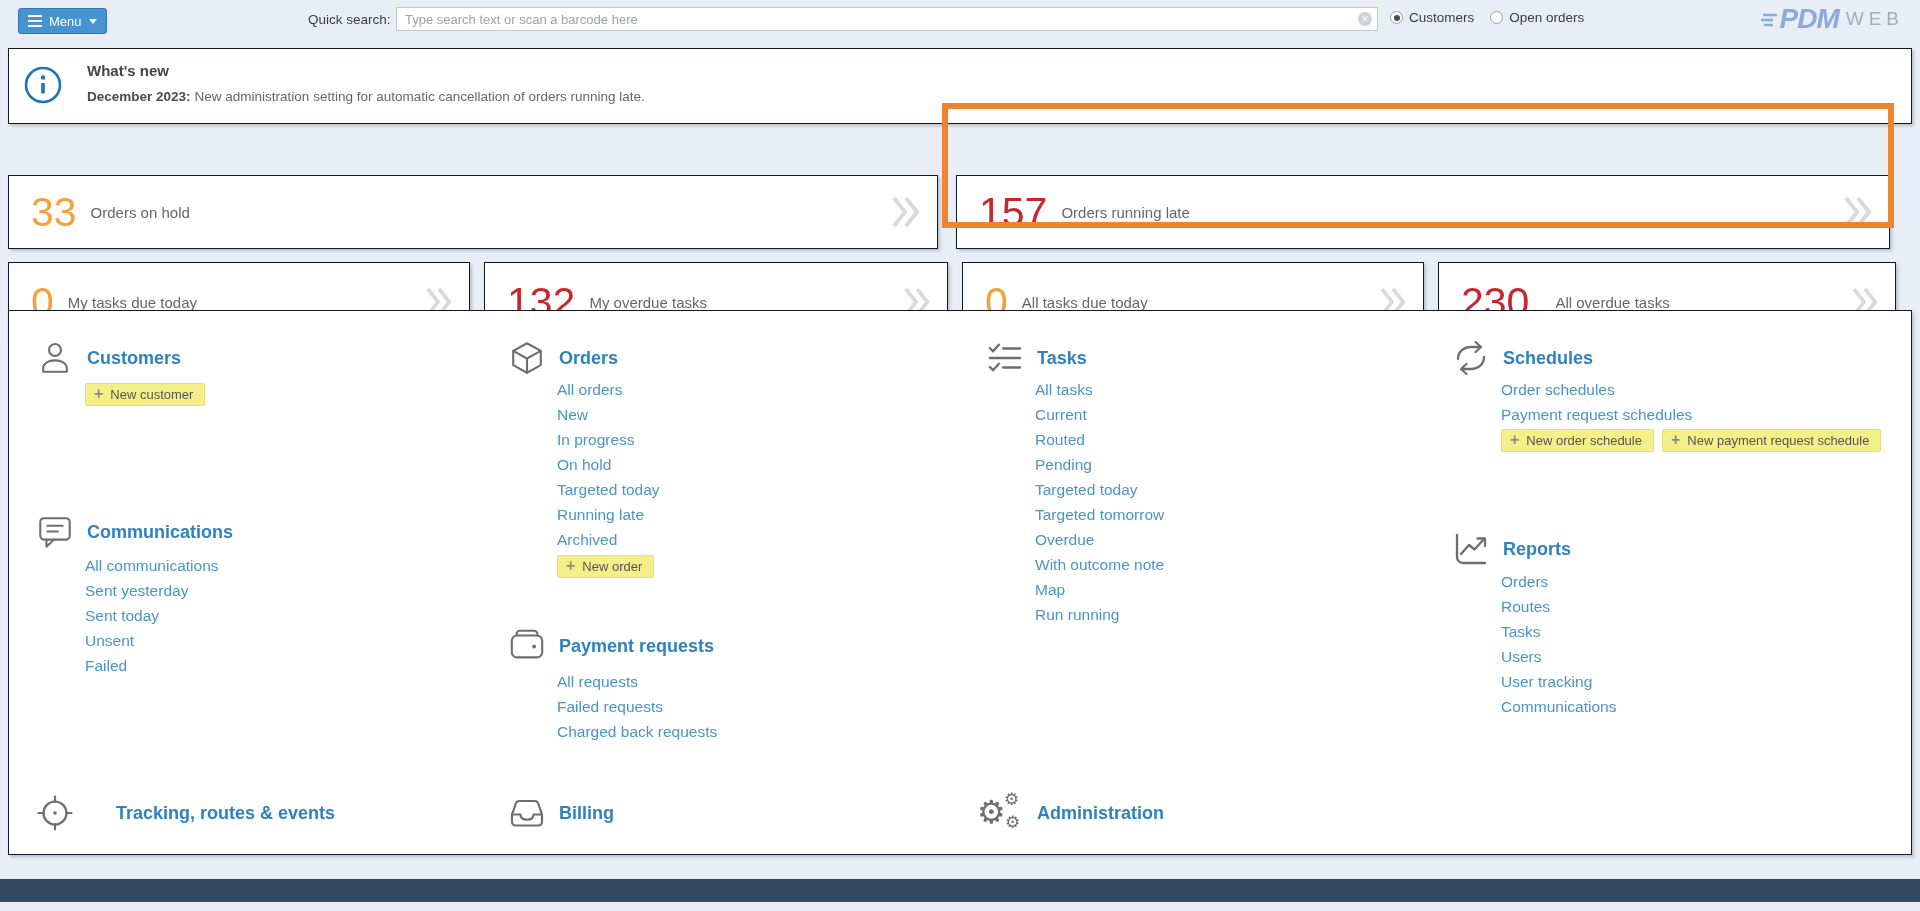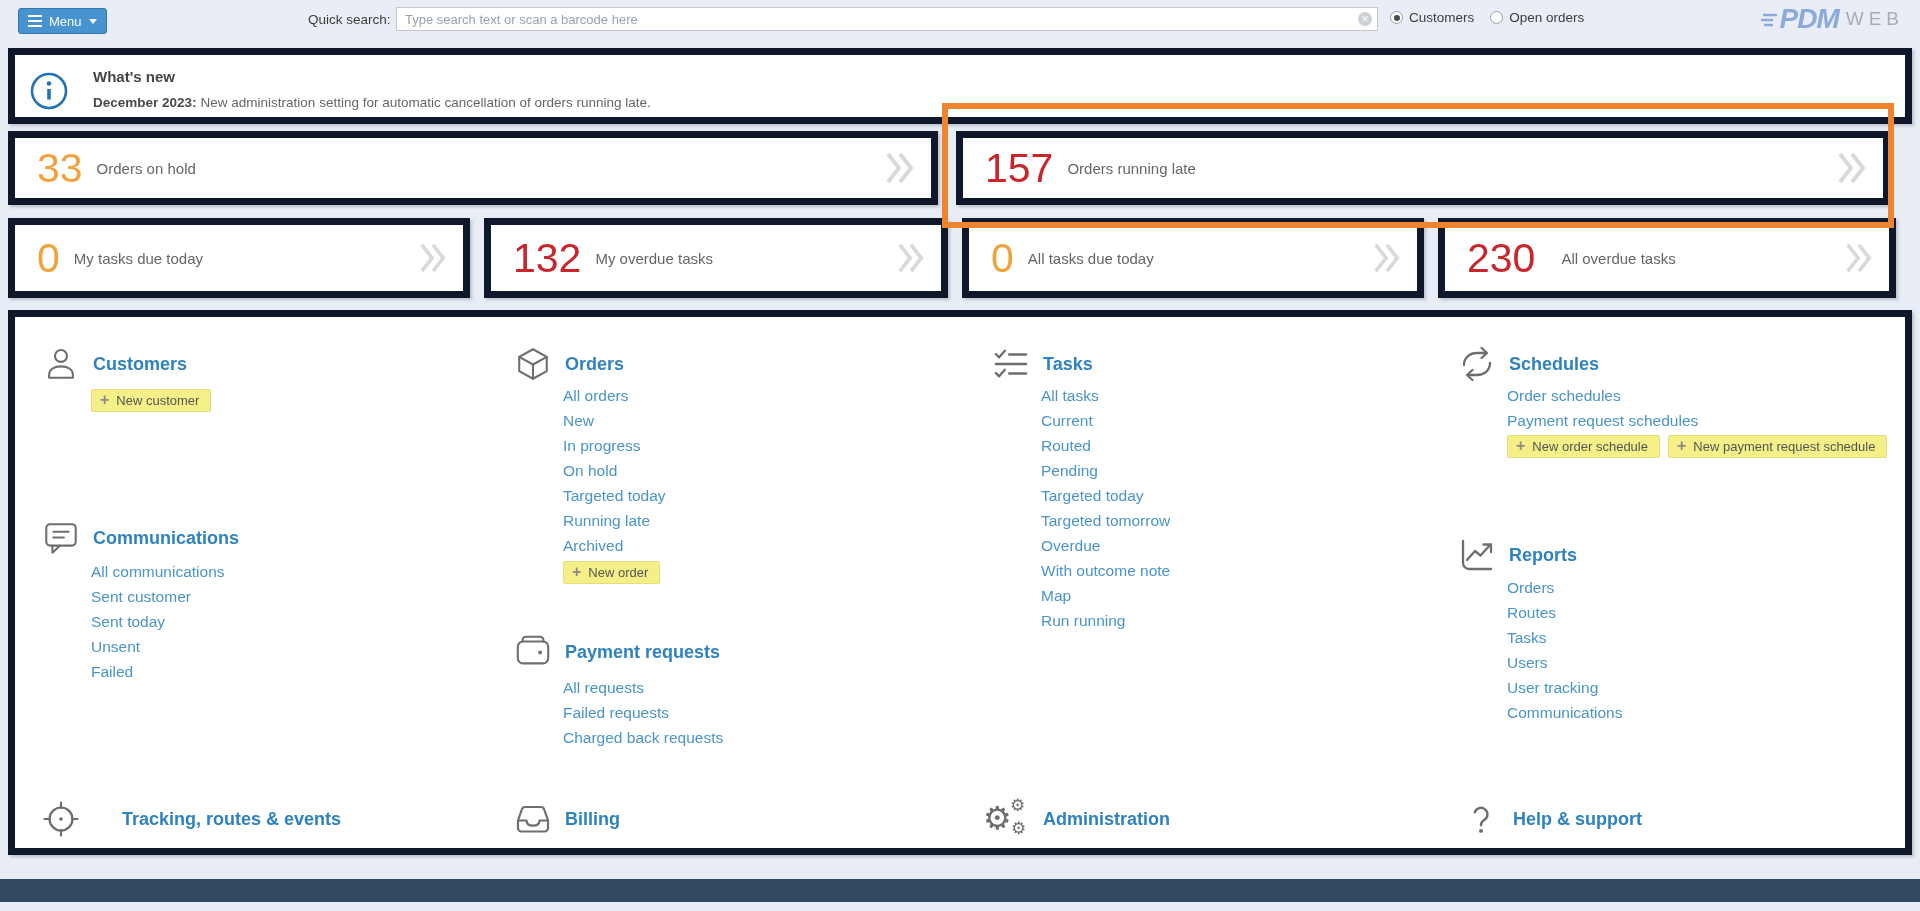--- a/index.html
+++ b/index.html
@@ -19,31 +19,31 @@
   .clear-icon{position:absolute;right:5px;top:4px;width:14px;height:14px;border-radius:50%;background:#ccd2d8;color:#fff;font-size:9px;line-height:14px;text-align:center;cursor:pointer;}
   .radios{position:absolute;left:1390px;top:10px;display:flex;gap:16px;align-items:center;font-size:13.5px;color:#3c3c3c;}
   .radio-opt{display:flex;align-items:center;gap:6px;cursor:pointer;}
   .radio{width:13px;height:13px;border:1px solid #9aa0a6;border-radius:50%;background:#fff;position:relative;box-sizing:border-box;}
   .radio.selected::after{content:"";position:absolute;left:2.5px;top:2.5px;width:6px;height:6px;border-radius:50%;background:#4b4b4b;}
   .logo{position:absolute;right:16px;top:3px;display:flex;align-items:center;}
   .logo-pdm{font-size:28px;font-weight:bold;font-style:italic;color:#8ba9da;letter-spacing:-1px;}
   .logo-web{font-size:19px;color:#a9adb3;letter-spacing:5px;margin-left:7px;}
 
   
-  .card{position:absolute;background:#fff;border:7px solid #0f172a;box-shadow:2px 2px 3px rgba(100,110,120,.35);box-sizing:border-box;}
+  .card{position:absolute;background:#fff;border:1px solid #0f172a;box-shadow:2px 2px 3px rgba(100,110,120,.35);box-sizing:border-box;}
 
   
   .banner{left:8px;top:48px;width:1904px;height:76px;}
   .info-icon{position:absolute;left:14px;top:14px;width:40px;height:40px;}
   .banner-title{position:absolute;left:78px;top:13px;font-size:15px;font-weight:bold;color:#444;}
   .banner-desc{position:absolute;left:78px;top:40px;font-size:13.5px;color:#666;}
   .banner-desc .date{font-weight:bold;color:#4a4a4a;margin-right:4px;}
 
   
-  .stat{display:flex;align-items:center;padding-left:22px;cursor:pointer;}
+  .stat{display:flex;align-items:center;padding-left:22px;cursor:pointer;margin-top:44px;}
   .stat .num{font-size:41px;line-height:1;}
   .stat .num.warn{color:#f0a33c;}
   .stat .num.danger{color:#c9252b;}
   .stat .lbl{font-size:15px;color:#666;margin-left:14px;}
   .stat .chev{position:absolute;right:16px;top:50%;transform:translateY(-50%);}
   .s1{left:8px;top:131px;width:930px;height:74px;}
   .s2{left:956px;top:131px;width:934px;height:74px;}
   .s3{left:8px;top:218px;width:462px;height:80px;}
   .s4{left:484px;top:218px;width:464px;height:80px;}
   .s5{left:962px;top:218px;width:462px;height:80px;}
@@ -283,21 +283,21 @@
         <svg width="38" height="40" viewBox="0 0 40 40" fill="none" stroke="#6e6e6e" stroke-width="2.2" stroke-linecap="round" stroke-linejoin="round">
           <rect x="4.5" y="5.5" width="31" height="22.5" rx="4"></rect>
           <path d="M11 28 v7.5 L19 28"></path>
           <path d="M12 13.5 h16 M12 19.5 h11"></path>
         </svg>
       </span>
       <span class="ttl">Communications</span>
     </div>
     <div class="links l-comms">
         <a href="#" class="menu-link">All communications</a>
-        <a href="#" class="menu-link">Sent customer</a>
+        <a href="#" class="menu-link">Sent yesterday</a>
         <a href="#" class="menu-link">Sent today</a>
         <a href="#" class="menu-link">Unsent</a>
         <a href="#" class="menu-link">Failed</a>
       </div>
 
     <div class="sec-header h-pay">
       <span class="icon">
         <svg width="38" height="40" viewBox="0 0 40 40" fill="none" stroke="#6e6e6e" stroke-width="2.2" stroke-linecap="round" stroke-linejoin="round">
           <rect x="4" y="9" width="32" height="23" rx="5.5"></rect>
           <path d="M9 9 V7.5 a3.5 3.5 0 0 1 3.5-3.5 h15 a3.5 3.5 0 0 1 3.5 3.5 V9"></path>
@@ -351,25 +351,16 @@
       <span class="ttl">Billing</span>
     </div>
     <div class="bottom-item b-admin">
       <span class="gears-wrap">
         <span class="gear gear-big">⚙</span>
         <span class="gear gear-s1">⚙</span>
         <span class="gear gear-s2">⚙</span>
       </span>
       <span class="ttl">Administration</span>
     </div>
-    <div class="bottom-item b-help">
-      <span class="icon">
-        <svg width="38" height="40" viewBox="0 0 40 40" fill="none" stroke="#6e6e6e" stroke-width="2.5" stroke-linecap="round" stroke-linejoin="round">
-          <path d="M13.5 13 a6.8 6.8 0 1 1 9.8 8 c-2.6 1.5-3.3 3-3.3 5.5"></path>
-          <circle cx="20" cy="32.5" r="2.1" fill="#6e6e6e" stroke="none"></circle>
-        </svg>
-      </span>
-      <span class="ttl">Help &amp; support</span>
-    </div>
   </div>
 
   <div class="footer-bar"></div>
 </div>
 
 </body></html>

